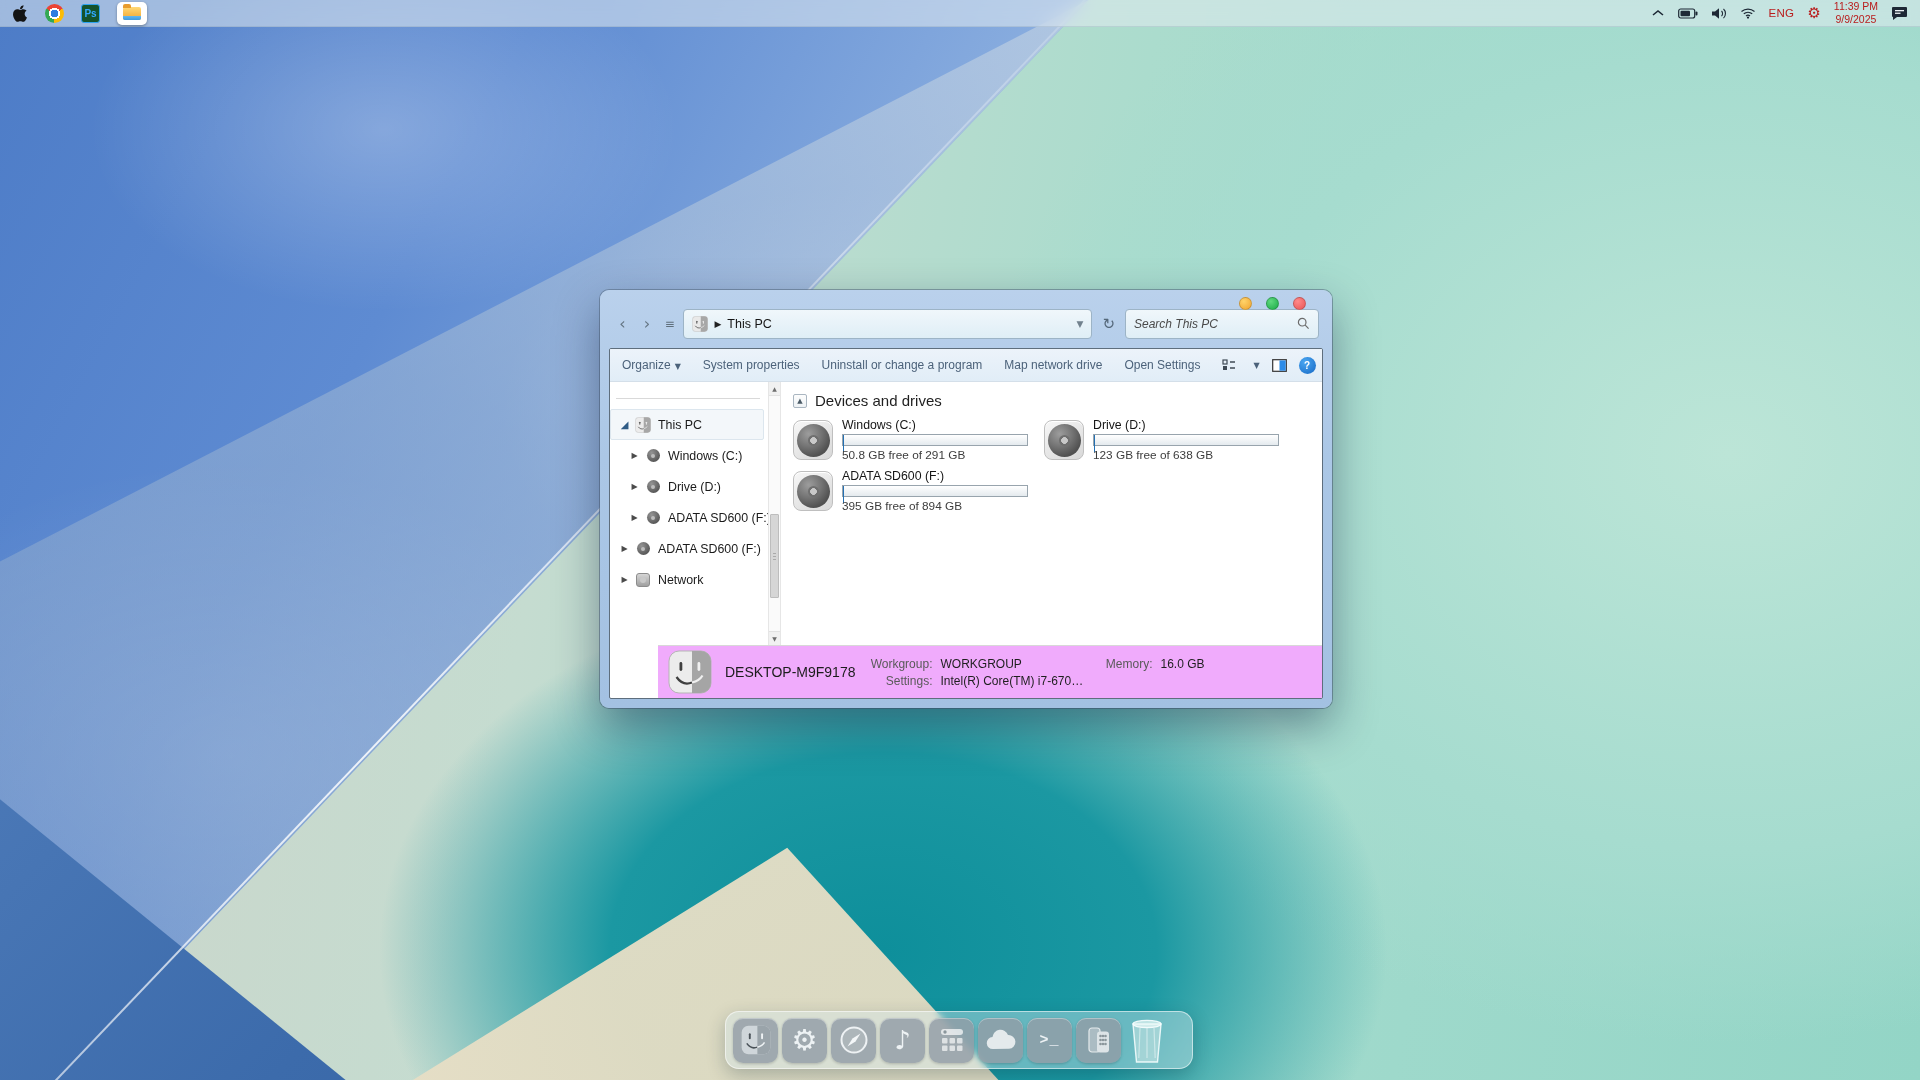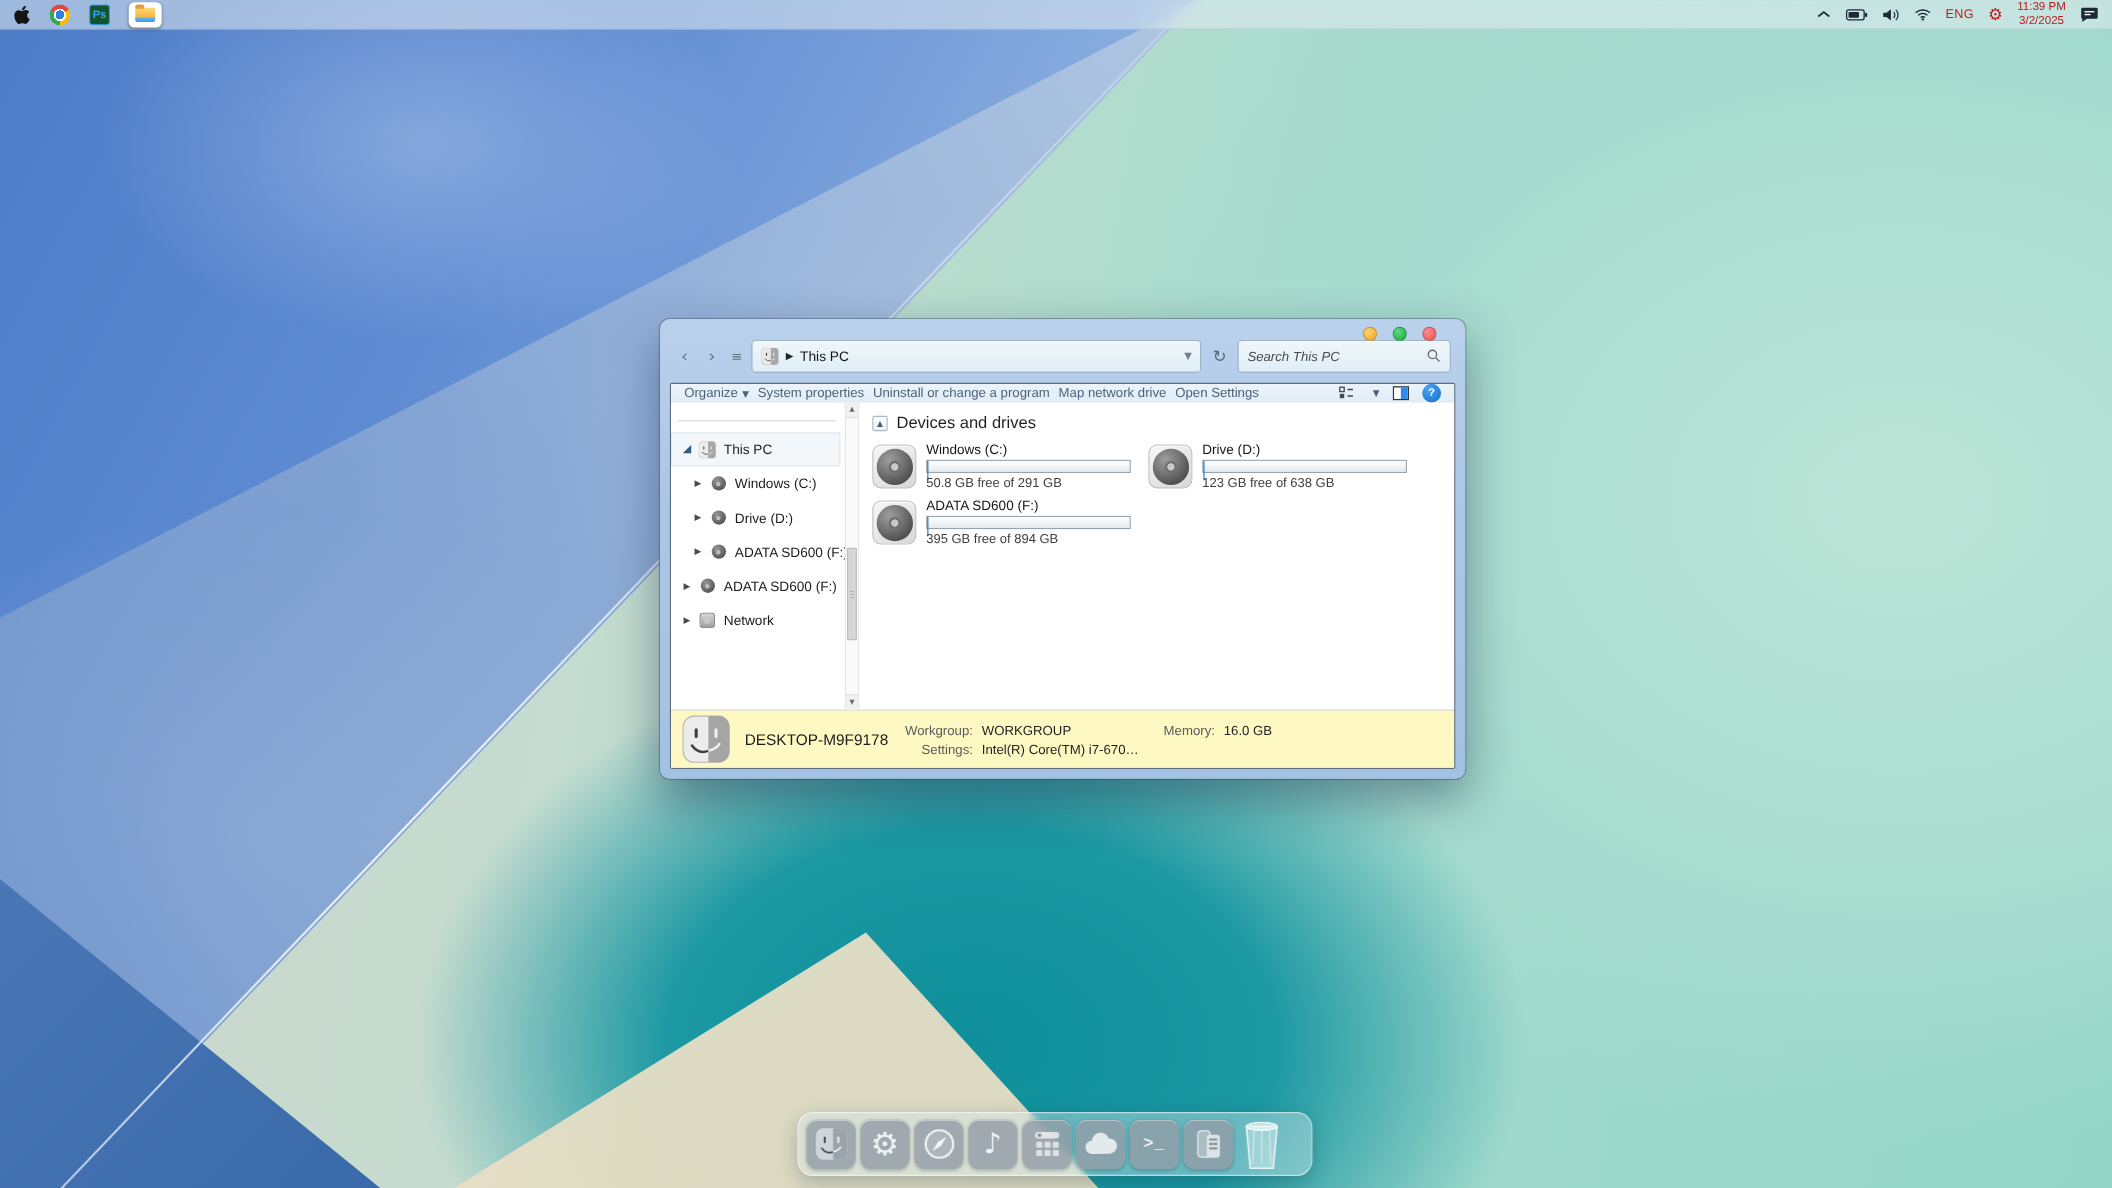--- a/index.html
+++ b/index.html
@@ -88,22 +88,22 @@
   .searchbox { flex:1; height:30px; border:1px solid #9db4c6; border-radius:4px;
     background: linear-gradient(180deg,#f0f7fb,#dfeef6);
     display:flex; align-items:center; padding:0 8px; gap:6px; }
   .searchbox input { flex:1; min-width:0; border:none; outline:none; background:transparent;
     font-size:12px; font-style:italic; color:#333; font-family:"Liberation Sans",sans-serif; }
   .searchbox input::placeholder { color:#4a4a4a; font-style:italic; }
 
   .inner { flex:1; margin:0 9px 9px; border:1px solid #5e6e7d; border-radius:2px;
     background:#fff; display:flex; flex-direction:column; min-height:0; overflow:hidden; }
 
-  .toolbar { height:17px; background:linear-gradient(180deg,#ecf3fa,#e1edf7);
-    border-bottom:1px solid #d4dfe9; display:flex; align-items:center; padding:0 12px; gap:8px;
+  .toolbar { height:33px; background:linear-gradient(180deg,#ecf3fa,#e1edf7);
+    border-bottom:1px solid #d4dfe9; display:flex; align-items:center; padding:0 12px; gap:22px;
     font-size:12px; color:#4c627a; flex-shrink:0; }
   .tb-item { white-space:nowrap; }
   .tb-caret { font-size:8px; margin-left:4px; color:#4c627a; }
   .tb-right { margin-left:auto; display:flex; align-items:center; gap:12px; }
   .help-btn { width:17px; height:17px; border-radius:50%; color:#fff; font-size:10px; font-weight:bold;
     background: radial-gradient(circle at 35% 30%, #4aa7f2, #1668c4); display:flex; align-items:center; justify-content:center; }
 
   .body { flex:1; display:flex; min-height:0; background:#fff; }
 
   .sidebar { width:158px; padding-top:4px; flex-shrink:0; }
@@ -152,22 +152,22 @@
   .disc::before { content:""; position:absolute; inset:11px; border-radius:50%;
     background: radial-gradient(circle,#c9c9c9 0 40%, #6f6f6f 45% 100%); }
   .d-text { display:flex; flex-direction:column; justify-content:center; gap:2px; min-width:0; }
   .d-name { font-size:12.3px; color:#151515; white-space:nowrap; }
   .bar { width:186px; height:12px; border:1px solid #98a4ad;
     background:linear-gradient(180deg,#ffffff,#e4eaee); }
   .bar-fill { height:100%; background:linear-gradient(180deg,#74c7f0 0%, #3e9ddd 45%, #2d85cd 100%);
     border-right:1px solid #2470b2; }
   .d-free { font-size:11.8px; color:#3d3d3d; white-space:nowrap; }
 
-  .statusbar { height:53px; background:#fef9c3; border-top:1px solid #d8d8d8; flex-shrink:0;
-    display:flex; align-items:center; padding:0 10px; gap:13px; }
+  .statusbar { height:53px; background:#f0abfc; border-top:1px solid #d8d8d8; flex-shrink:0;
+    display:flex; align-items:center; padding:0 10px; gap:13px;margin-left:48px; }
   .pc-name { font-size:14px; color:#1c1c1c; white-space:nowrap; }
   .sys-grid { display:grid; grid-template-columns:64px 150px 54px 70px; column-gap:8px; row-gap:3px;
     font-size:12px; align-items:baseline; }
   .sys-label { color:#5a5a5a; text-align:right; }
   .sys-val { color:#1f1f1f; white-space:nowrap; }
   .proc-val { grid-column:2 / 5; }
 
   
   .dock { position:absolute; left:725px; top:1011px; width:468px; height:58px; z-index:40;
     background: rgba(213,230,237,.42); border:1px solid rgba(255,255,255,.55); border-radius:14px;
@@ -233,21 +233,21 @@
           <path d="M1.5 4.5a10 10 0 0 1 13 0" stroke="#1d2835" stroke-width="1.2" fill="none"></path>
           <path d="M3.8 6.8a6.5 6.5 0 0 1 8.4 0" stroke="#1d2835" stroke-width="1.2" fill="none"></path>
           <path d="M6 9a3.3 3.3 0 0 1 4 0" stroke="#1d2835" stroke-width="1.2" fill="none"></path>
           <circle cx="8" cy="10.6" r="1.1" fill="#1d2835"></circle>
         </svg>
     </span>
     <span class="lang">ENG</span>
     <span class="gear glyph">⚙</span>
     <span class="clock">
       <div>11:39 PM</div>
-      <div>3/2/2025</div>
+      <div>9/9/2025</div>
     </span>
     <span class="tray-ico">
       <svg width="17" height="14">
           <path d="M2 1h13a1 1 0 0 1 1 1v8a1 1 0 0 1-1 1H6l-4 3v-3H2a1 1 0 0 1-1-1V2a1 1 0 0 1 1-1z" fill="#1d2835"></path>
           <rect x="4" y="4" width="9" height="1.3" fill="#eef3f6"></rect>
           <rect x="4" y="6.6" width="5.5" height="1.3" fill="#eef3f6"></rect>
         </svg>
     </span>
   </div>
 </div>

